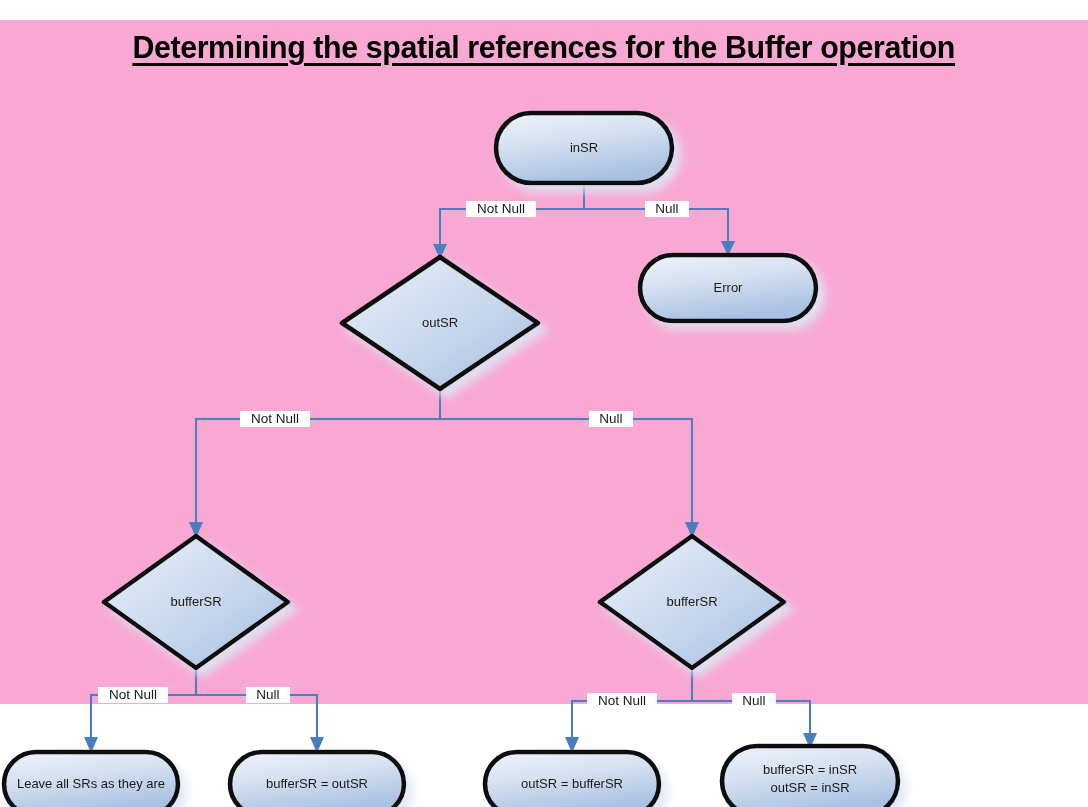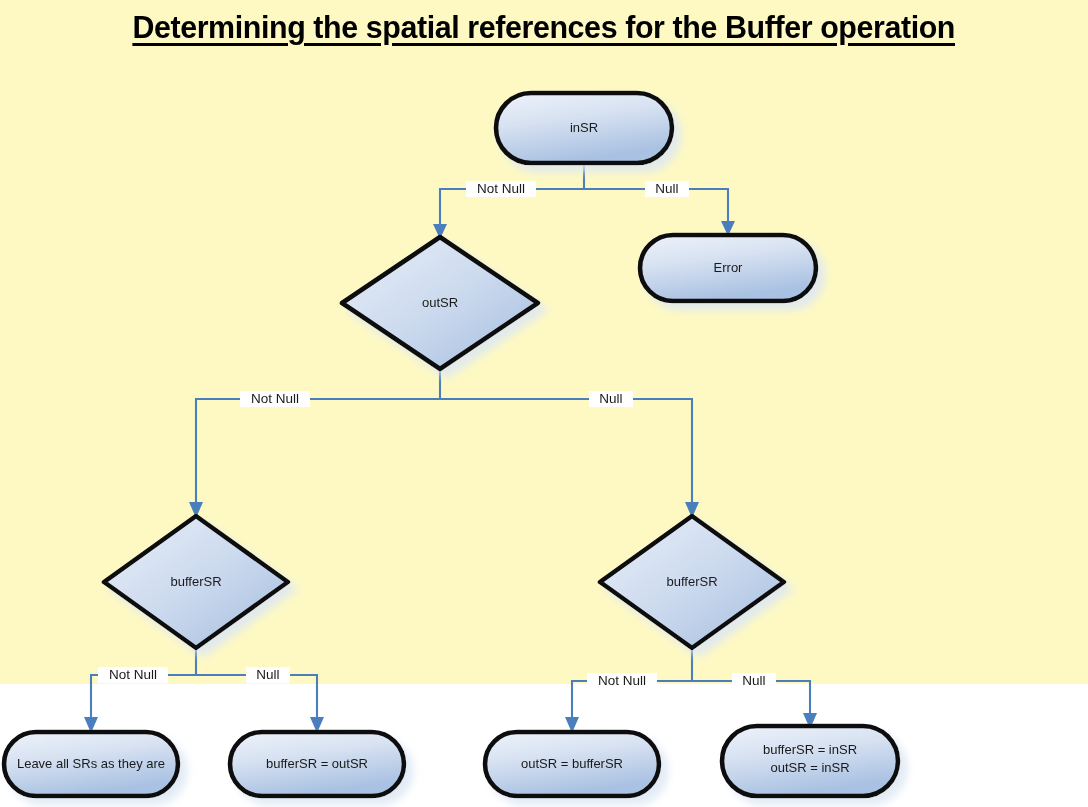--- a/index.html
+++ b/index.html
@@ -11,21 +11,22 @@
     width: 1088px;
     height: 807px;
     font-family: "Liberation Sans", sans-serif;
     overflow: hidden;
     position: relative;
   }
   #page {
     position: relative;
     width: 1088px;
     height: 684px;
-    background: #fef9c3;
+    background: #f9a8d4;
+    margin-top: 20px;
   }
   .title-wrap {
     position: absolute;
     left: 0;
     top: 0;
     width: 1088px;
     height: 56px;
     display: flex;
     align-items: center;
     justify-content: center;

